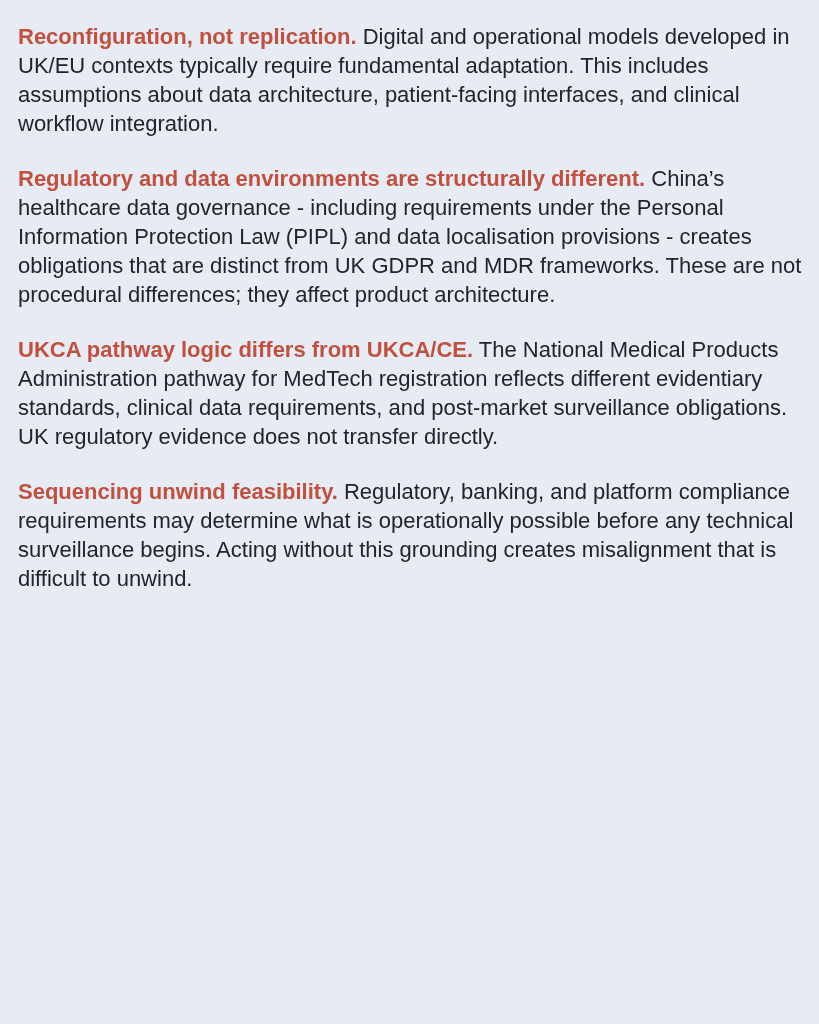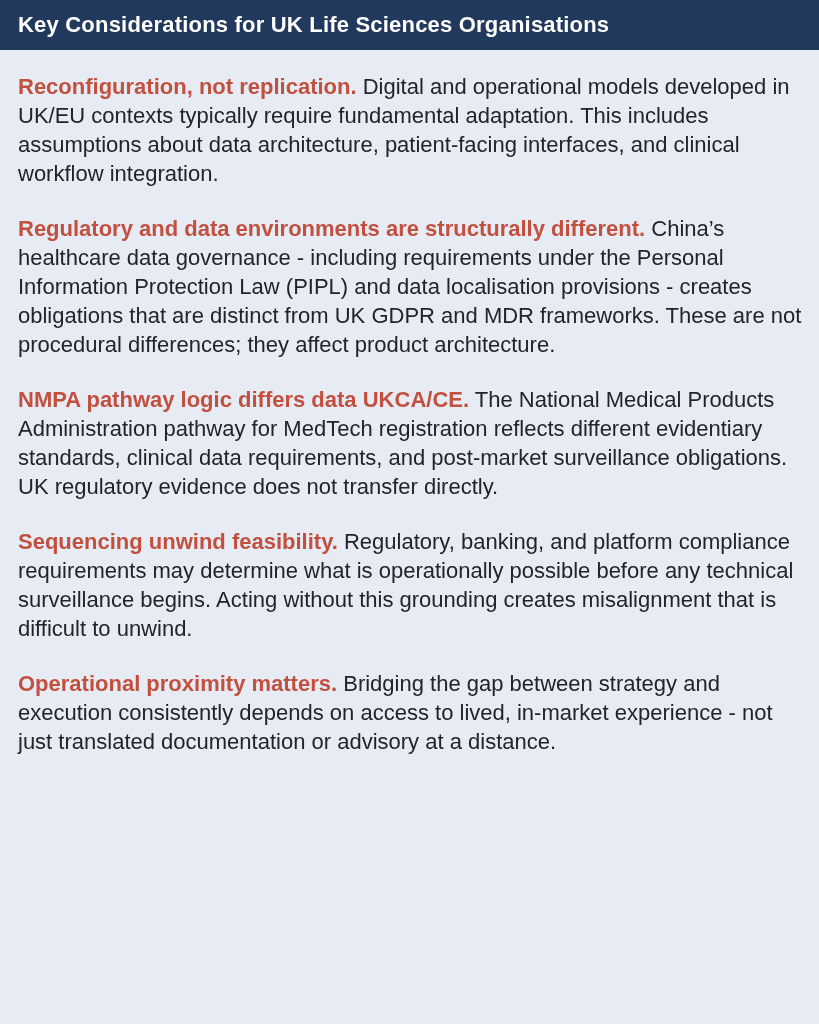--- a/index.html
+++ b/index.html
@@ -52,31 +52,27 @@
   .lead {
     color: var(--lead-color, #c2503f);
     font-weight: 700;
   }
 </style>
 </head>
 <body>
 
 <div class="page">
 
-  <div class="header-bar">
-    <h1 class="page-title">Key Considerations for UK Life Sciences Organisations</h1>
-  </div>
 
   <div class="content">
 
     <p class="para"><span class="lead">Reconfiguration, not replication.</span><span> Digital and operational models developed in UK/EU contexts typically require fundamental adaptation. This includes assumptions about data architecture, patient-facing interfaces, and clinical workflow integration.</span></p>
 
 
     <p class="para"><span class="lead">Regulatory and data environments are structurally different.</span><span> China’s healthcare data governance - including requirements under the Personal Information Protection Law (PIPL) and data localisation provisions - creates obligations that are distinct from UK GDPR and MDR frameworks. These are not procedural differences; they affect product architecture.</span></p>
 
-    <p class="para"><span class="lead">NMPA pathway logic differs data UKCA/CE.</span><span> The National Medical Products Administration pathway for MedTech registration reflects different evidentiary standards, clinical data requirements, and post-market surveillance obligations. UK regulatory evidence does not transfer directly.</span></p>
+    <p class="para"><span class="lead">UKCA pathway logic differs from UKCA/CE.</span><span> The National Medical Products Administration pathway for MedTech registration reflects different evidentiary standards, clinical data requirements, and post-market surveillance obligations. UK regulatory evidence does not transfer directly.</span></p>
 
     <p class="para"><span class="lead">Sequencing unwind feasibility.</span><span> Regulatory, banking, and platform compliance requirements may determine what is operationally possible before any technical surveillance begins. Acting without this grounding creates misalignment that is difficult to unwind.</span></p>
 
-    <p class="para"><span class="lead">Operational proximity matters.</span><span> Bridging the gap between strategy and execution consistently depends on access to lived, in-market experience - not just translated documentation or advisory at a distance.</span></p>
 
   </div>
 </div>
 
 </body></html>

